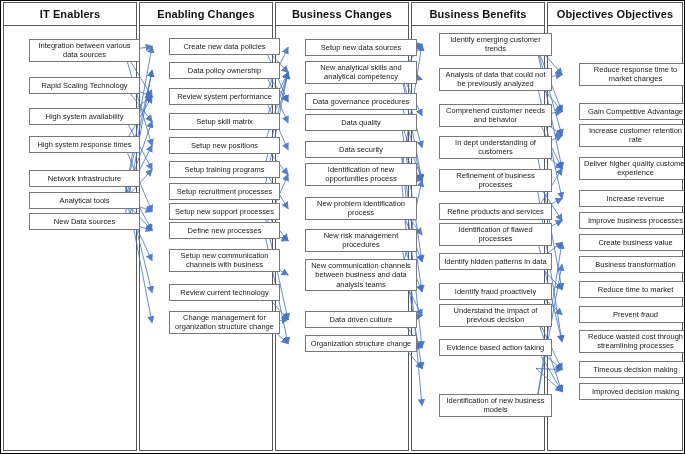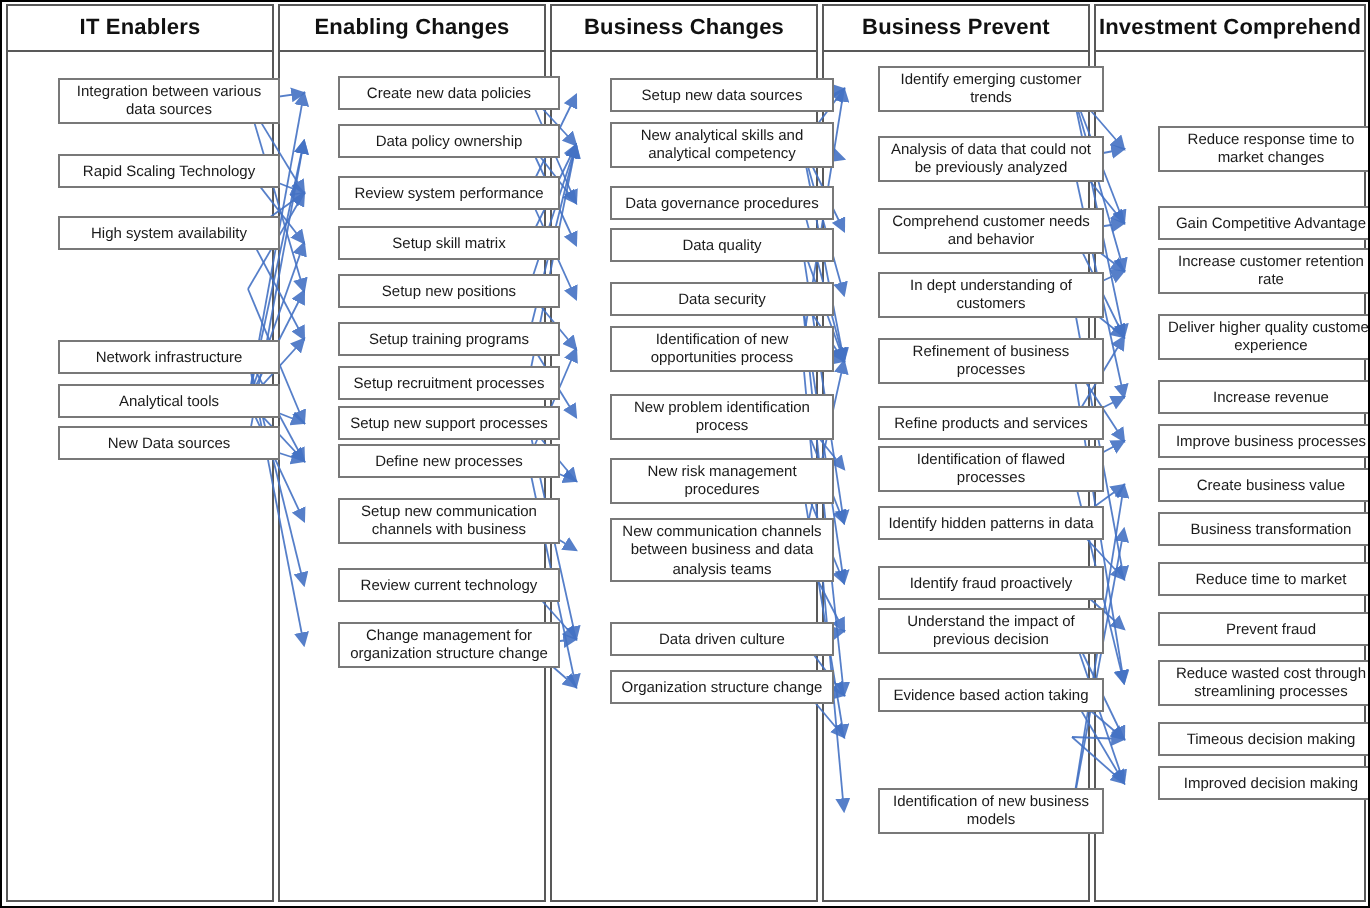--- a/index.html
+++ b/index.html
@@ -144,30 +144,31 @@
   <div class="frame" style="left:2px;width:134px;">
     <div class="hdr">IT Enablers</div>
   </div>
   <div class="frame" style="left:138px;width:134px;">
     <div class="hdr">Enabling Changes</div>
   </div>
   <div class="frame" style="left:274px;width:134px;">
     <div class="hdr">Business Changes</div>
   </div>
   <div class="frame" style="left:410px;width:134px;">
-    <div class="hdr">Business Prevent</div>
+    <div class="hdr">Business Benefits</div>
   </div>
   <div class="frame" style="left:546px;width:136px;">
-    <div class="hdr">Investment Comprehend</div>
+    <div class="hdr">Objectives Objectives</div>
   </div>
 
   <div id="stage">
       <div class="node c0" id="node-e1" style="top: 38px;">Integration between various data sources</div>
       <div class="node c0" id="node-e2" style="top: 76px;">Rapid Scaling Technology</div>
       <div class="node c0" id="node-e3" style="top: 107px;">High system availability</div>
+      <div class="node c0" id="node-e4" style="top: 135px;">High system response times</div>
       <div class="node c0" id="node-e5" style="top: 169px;">Network infrastructure</div>
       <div class="node c0" id="node-e6" style="top: 191px;">Analytical tools</div>
       <div class="node c0" id="node-e7" style="top: 212px;">New Data sources</div>
       <div class="node c1" id="node-c1" style="top: 37px;">Create new data policies</div>
       <div class="node c1" id="node-c2" style="top: 61px;">Data policy ownership</div>
       <div class="node c1" id="node-c3" style="top: 87px;">Review system performance</div>
       <div class="node c1" id="node-c4" style="top: 112px;">Setup skill matrix</div>
       <div class="node c1" id="node-c5" style="top: 136px;">Setup new positions</div>
       <div class="node c1" id="node-c6" style="top: 160px;">Setup training programs</div>
       <div class="node c1" id="node-c7" style="top: 182px;">Setup recruitment processes</div>

